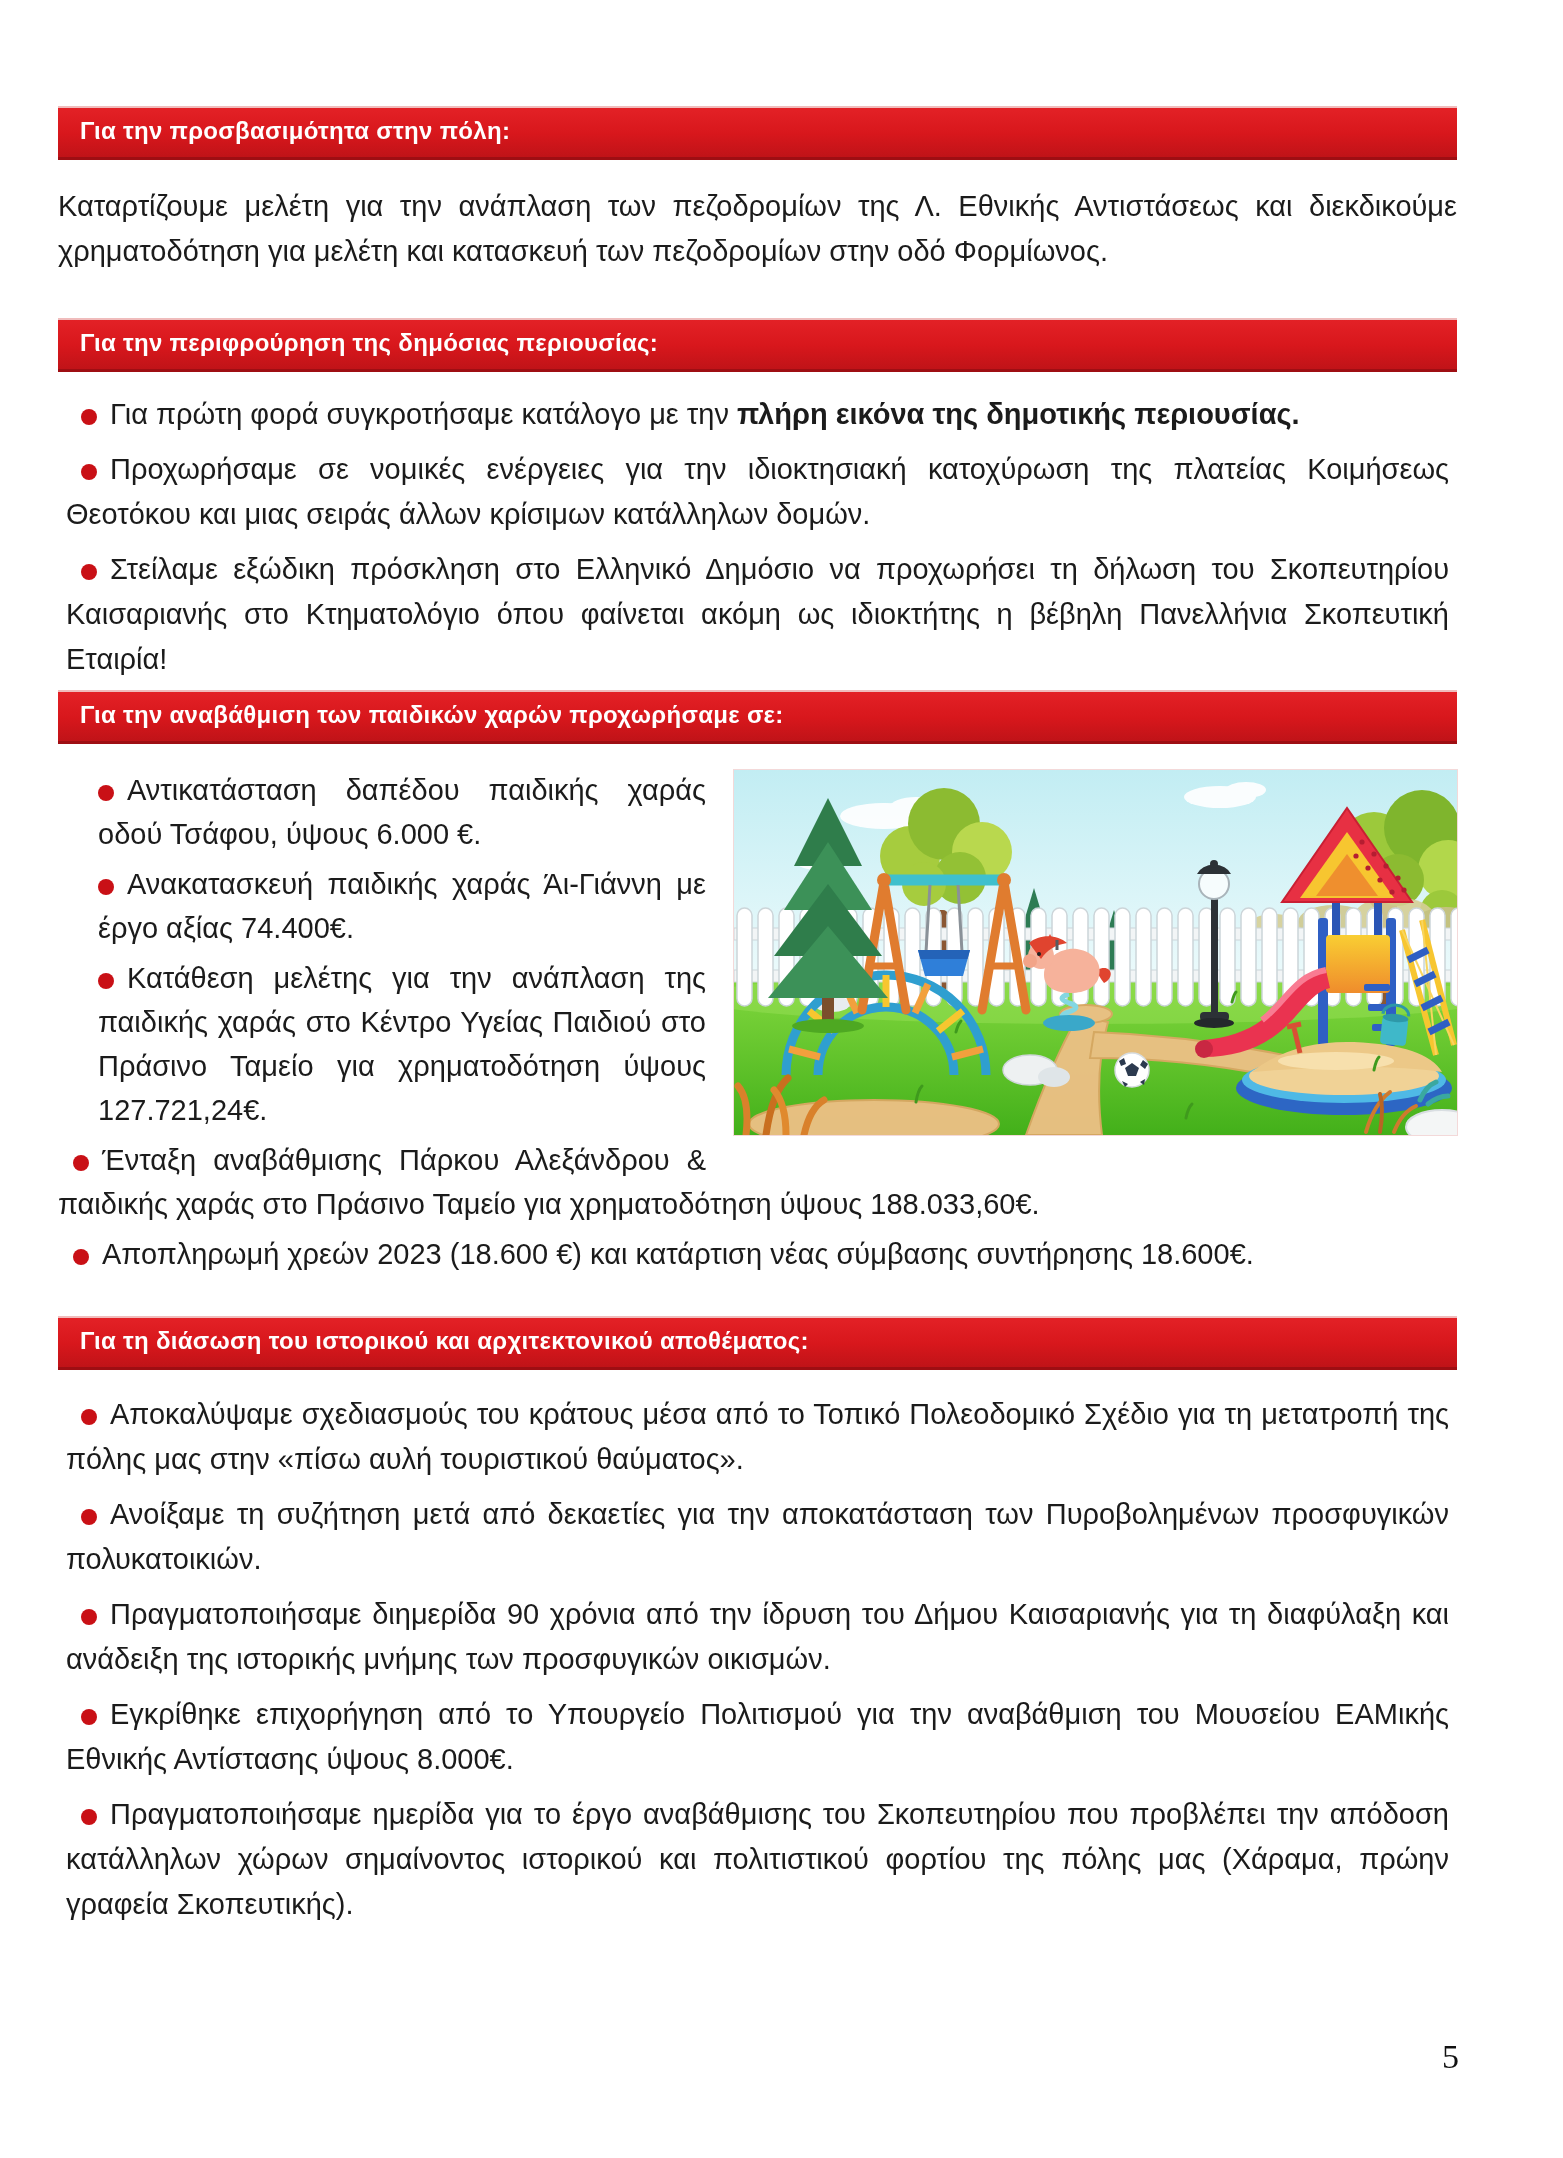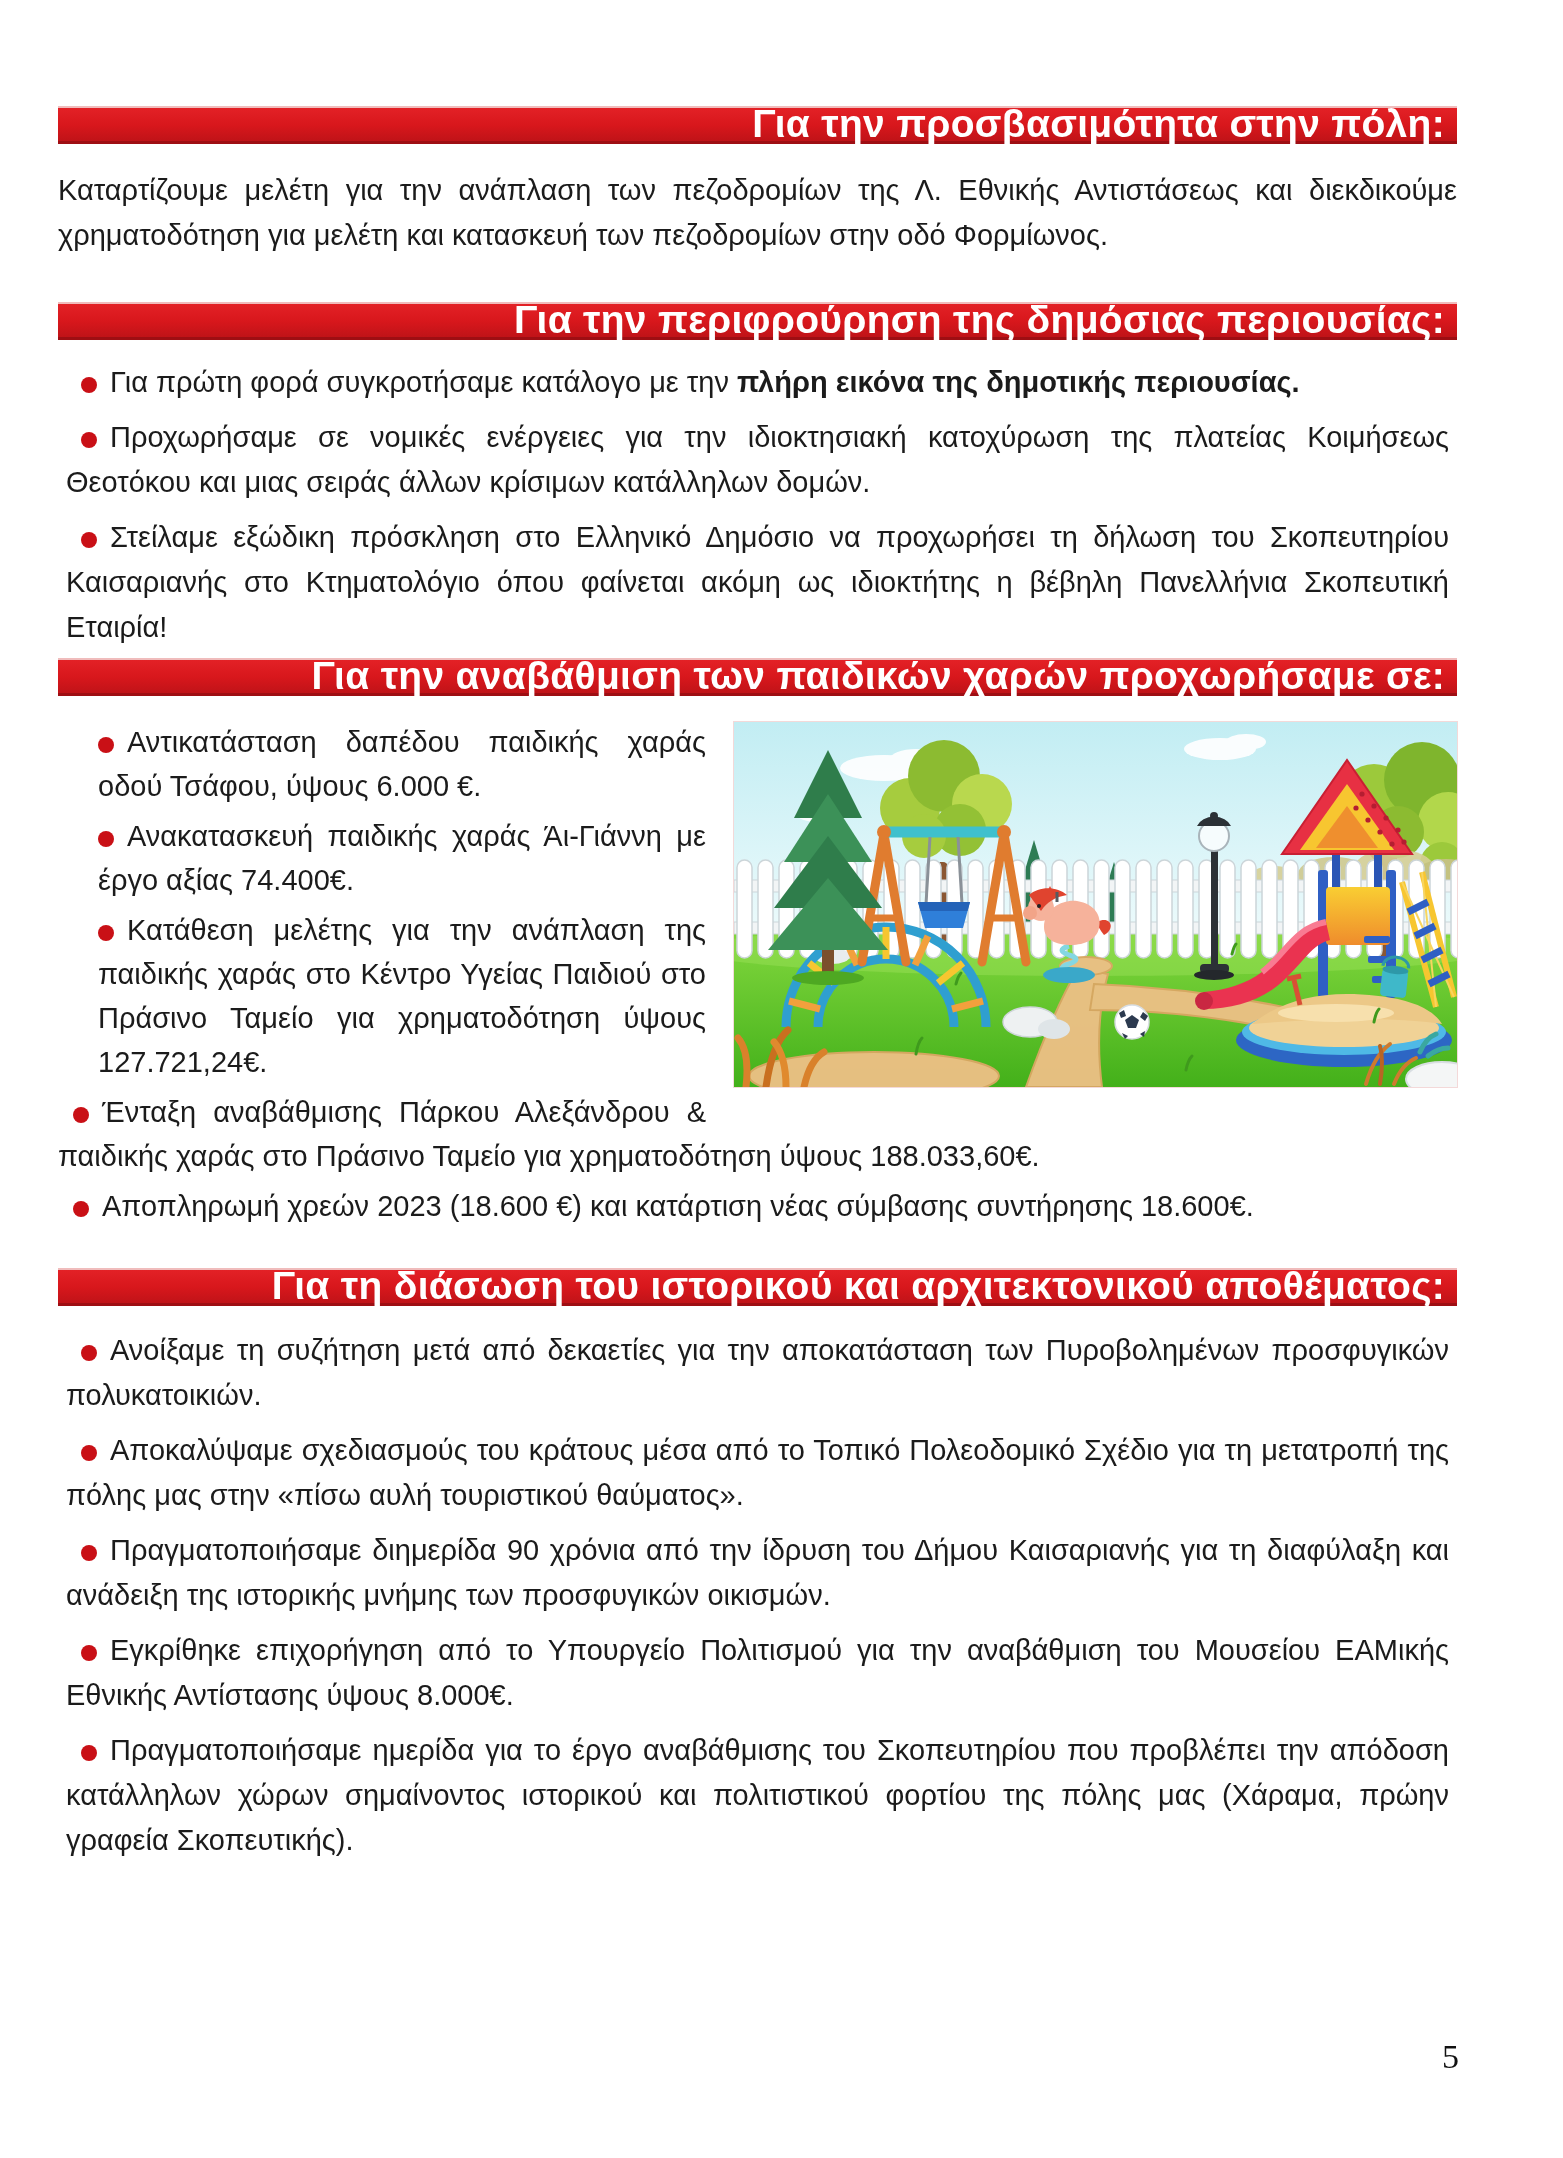--- a/index.html
+++ b/index.html
@@ -8,30 +8,29 @@
     width:1563px;height:2158px;
     background:#fff;
     box-sizing:border-box;
     padding:108px 106px 0 58px;
     font-family:"Liberation Sans","DejaVu Sans",sans-serif;
     font-size:29px;line-height:45px;color:#1b1b1b;
     overflow:hidden;
   }
   section{display:block;}
   .bar{
-    height:36px;
+    height:52px;
     display:flex;align-items:center;
     box-sizing:border-box;
     padding:0 12px 3px 22px;
     background:linear-gradient(180deg,#e32126 0%,#d8171c 52%,#c01318 100%);
     border-bottom:3px solid #9e0e13;
     box-shadow:0 -2px 0 #f0bcbc;
-    color:#ffffff;font-size:39px;font-weight:700;letter-spacing:.3px;
+    color:#ffffff;font-size:24px;font-weight:700;letter-spacing:.3px;
     line-height:1;
-    justify-content:flex-end;
   }
   p{margin:10px 8px;text-align:justify;}
   .para{margin:24px 0 0;}
   .bullet{text-indent:15px;}
   .dot{
     display:inline-block;width:16px;height:16px;border-radius:50%;
     background:#c91016;margin-right:13px;vertical-align:-1px;
   }
   .s2{margin-top:46px;}
   .s2 .bar{margin-bottom:20px;}
@@ -321,21 +320,21 @@
       <p class="bullet ind"><span class="dot"></span><span>Κατάθεση μελέτης για την ανάπλαση της παιδικής χαράς στο Κέντρο Υγείας Παιδιού στο Πράσινο Ταμείο για χρηματοδότηση ύψους 127.721,24€.</span></p>
       <p class="bullet"><span class="dot"></span><span>Ένταξη αναβάθμισης Πάρκου Αλεξάνδρου &amp; παιδικής χαράς στο Πράσινο Ταμείο για χρηματοδότηση ύψους 188.033,60€.</span></p>
       <p class="bullet"><span class="dot"></span><span>Αποπληρωμή χρεών 2023 (18.600 €) και κατάρτιση νέας σύμβασης συντήρησης 18.600€.</span></p>
     </div>
   </section>
 
   <section class="s4">
     <div class="bar">
       <span>Για τη διάσωση του ιστορικού και αρχιτεκτονικού αποθέματος:</span>
     </div>
+    <p class="bullet"><span class="dot"></span><span>Αποκαλύψαμε σχεδιασμούς του κράτους μέσα από το Τοπικό Πολεοδομικό Σχέδιο για τη μετατροπή της πόλης μας στην «πίσω αυλή τουριστικού θαύματος».</span></p>
     <p class="bullet"><span class="dot"></span><span>Ανοίξαμε τη συζήτηση μετά από δεκαετίες για την αποκατάσταση των Πυροβολημένων προσφυγικών πολυκατοικιών.</span></p>
-    <p class="bullet"><span class="dot"></span><span>Αποκαλύψαμε σχεδιασμούς του κράτους μέσα από το Τοπικό Πολεοδομικό Σχέδιο για τη μετατροπή της πόλης μας στην «πίσω αυλή τουριστικού θαύματος».</span></p>
     <p class="bullet"><span class="dot"></span><span>Πραγματοποιήσαμε διημερίδα 90 χρόνια από την ίδρυση του Δήμου Καισαριανής για τη διαφύλαξη και ανάδειξη της ιστορικής μνήμης των προσφυγικών οικισμών.</span></p>
     <p class="bullet"><span class="dot"></span><span>Εγκρίθηκε επιχορήγηση από το Υπουργείο Πολιτισμού για την αναβάθμιση του Μουσείου ΕΑΜικής Εθνικής Αντίστασης ύψους 8.000€.</span></p>
     <p class="bullet"><span class="dot"></span><span>Πραγματοποιήσαμε ημερίδα για το έργο αναβάθμισης του Σκοπευτηρίου που προβλέπει την απόδοση κατάλληλων χώρων σημαίνοντος ιστορικού και πολιτιστικού φορτίου της πόλης μας (Χάραμα, πρώην γραφεία Σκοπευτικής).</span></p>
   </section>
 
   <span class="pageno">5</span>
 </div>
 
 </body></html>

